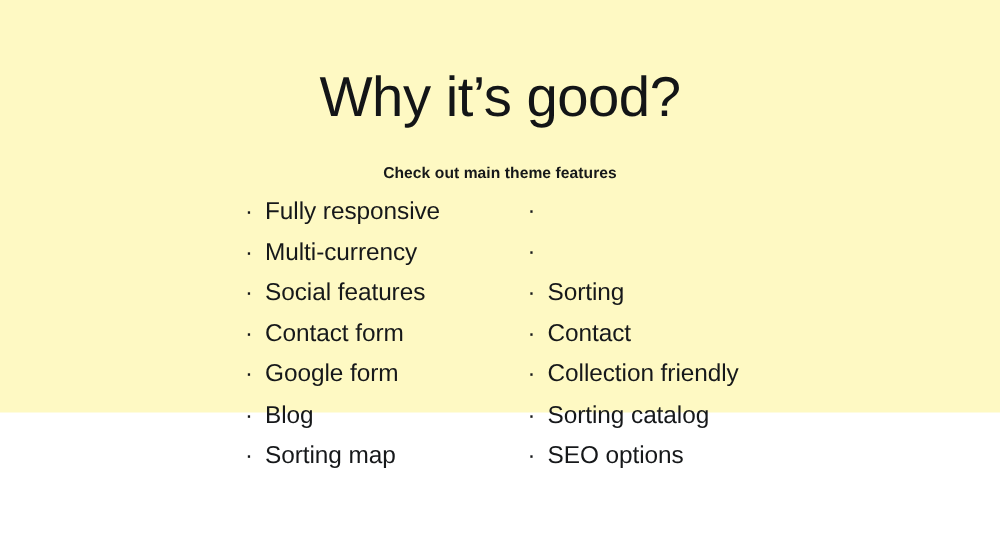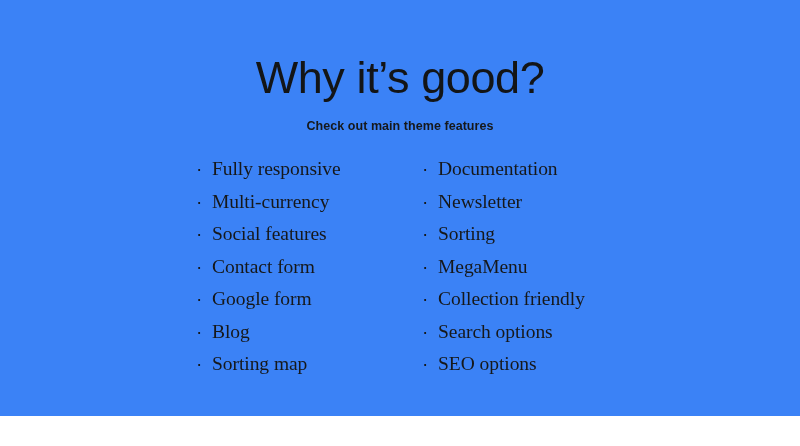--- a/index.html
+++ b/index.html
@@ -12,22 +12,22 @@
     height: 446px;
     background: #ffffff;
     font-family: "Liberation Sans", sans-serif;
     color: #16181a;
     overflow: hidden;
   }
 
   .slide {
     position: relative;
     width: 800px;
-    height: 416px;
-    background: #3b82f6;
+    height: 330px;
+    background: #fef9c3;
     box-sizing: border-box;
   }
 
   .heading-block {
     position: absolute;
     top: 52px;
     left: 0;
     width: 800px;
     text-align: center;
   }
@@ -37,21 +37,21 @@
     font-family: "Liberation Sans", sans-serif;
     font-size: 45px;
     font-weight: 400;
     line-height: 52px;
     letter-spacing: -0.4px;
     color: #131517;
     white-space: nowrap;
   }
 
   .page-subtitle {
-    margin: 4px;
+    margin: 16px;
     padding-top: 10px;
     font-family: "Liberation Sans", sans-serif;
     font-size: 12.5px;
     font-weight: 700;
     line-height: 16px;
     letter-spacing: 0.05px;
     color: #16181a;
     white-space: nowrap;
   }
 
@@ -90,21 +90,21 @@
     flex: 0 0 auto;
     width: 16px;
     font-size: 19px;
     line-height: 24px;
     color: #16181a;
     text-align: left;
   }
 
   .feature-label {
     flex: 0 0 auto;
-    font-family: Liberation Serif, serif;
+    font-family: Liberation Sans, sans-serif;
     font-size: 19.5px;
     font-weight: 400;
     line-height: 24px;
     letter-spacing: -0.05px;
     color: #16181a;
     white-space: nowrap;
   }
 </style>
 </head>
 <body>
@@ -145,41 +145,39 @@
       </div>
       <div class="feature-item">
         <span class="bullet-dot">·</span>
         <span class="feature-label">Sorting map</span>
       </div>
     </div>
 
     <div class="feature-column right">
       <div class="feature-item">
         <span class="bullet-dot">·</span>
-        <span class="feature-label">Documentation</span>
       </div>
       <div class="feature-item">
         <span class="bullet-dot">·</span>
-        <span class="feature-label">Newsletter</span>
       </div>
       <div class="feature-item">
         <span class="bullet-dot">·</span>
         <span class="feature-label">Sorting</span>
       </div>
       <div class="feature-item">
         <span class="bullet-dot">·</span>
-        <span class="feature-label">MegaMenu</span>
+        <span class="feature-label">Contact</span>
       </div>
       <div class="feature-item">
         <span class="bullet-dot">·</span>
         <span class="feature-label">Collection friendly</span>
       </div>
       <div class="feature-item">
         <span class="bullet-dot">·</span>
-        <span class="feature-label">Search options</span>
+        <span class="feature-label">Sorting catalog</span>
       </div>
       <div class="feature-item">
         <span class="bullet-dot">·</span>
         <span class="feature-label">SEO options</span>
       </div>
     </div>
 
   </div>
 
 </div>

